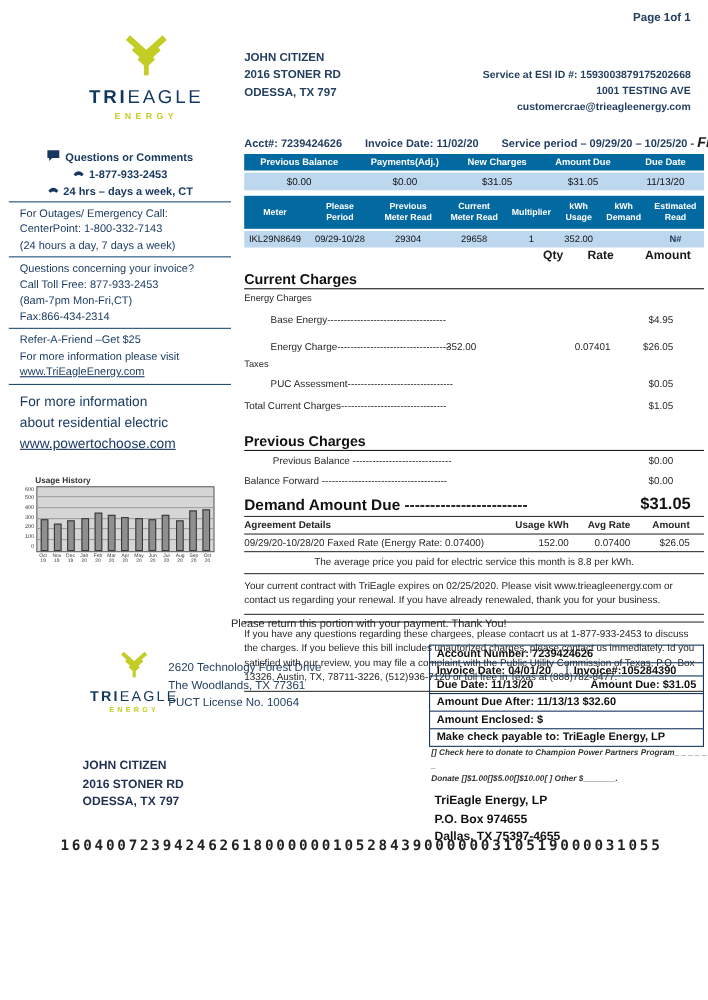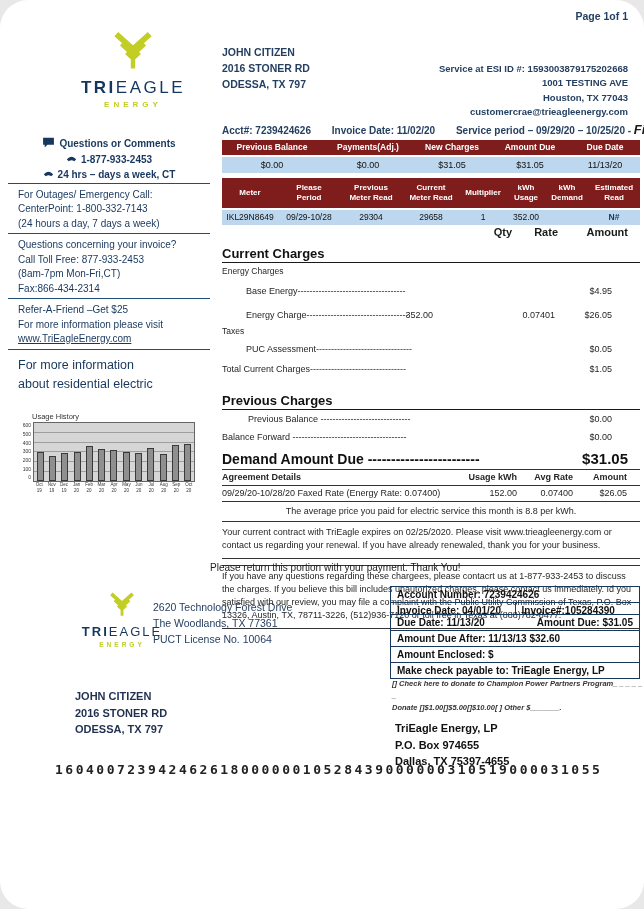--- a/index.html
+++ b/index.html
@@ -1,36 +1,36 @@
 <!DOCTYPE html>
 <html><head>
 <meta charset="utf-8">
 <style>
   html,body{margin:0;padding:0;background:#e8e8e8;}
   .page{
     position:relative;width:644px;height:909px;background:#ffffff;margin:0 auto;
-    font-family:"Liberation Sans",sans-serif;color:#1a1a1a;overflow:hidden;border-radius:28px;
+    font-family:"Liberation Sans",sans-serif;color:#1a1a1a;overflow:hidden;
   }
   
   .page-label{position:absolute;top:10px;right:16px;font-size:10.5px;font-weight:bold;color:#243F60;}
   .logo-top{position:absolute;left:58px;top:28px;width:150px;text-align:center;}
   .logo-top .eagle{width:44px;height:44px;margin:0 auto;}
   .brandline{font-size:17px;letter-spacing:2.5px;color:#14375F;margin-top:2px;}
   .brandline .tri{font-weight:bold;}
   .energyline{font-size:8px;letter-spacing:4px;color:#C2CE25;font-weight:bold;margin-top:2px;}
   .recipient-top{position:absolute;left:222px;top:45px;font-size:10.5px;font-weight:bold;color:#243F60;line-height:1.5;}
   .service-info{position:absolute;right:16px;top:62px;text-align:right;font-size:9.5px;font-weight:bold;color:#243F60;line-height:1.5;}
   
   .invoice-meta{position:absolute;left:222px;top:122px;width:420px;font-size:10px;font-weight:bold;color:#243F60;white-space:nowrap;}
   .invoice-meta .sep{display:inline-block;width:18px;}
   .svc-em{font-style:italic;font-weight:bold;font-size:13px;color:#1a1a1a;}
   
   .tblwrap{position:absolute;left:222px;width:418px;}
   .trow{display:flex;}
-  .thead{background:#7f1d1d;color:#fff;font-weight:bold;}
+  .thead{background:#0369a1;color:#fff;font-weight:bold;}
   .tdata{background:#BDD7EE;color:#111;}
   .summary{top:140px;}
   .summary .thead{font-size:8.5px;height:15px;line-height:15px;margin-bottom:2px;}
   .summary .tdata{font-size:9px;height:16px;line-height:16px;}
   .summary .c{text-align:center;}
   .s0{width:100px;} .s1{width:92px;} .s2{width:76px;} .s3{width:80px;} .s4{width:70px;}
   .meter{top:178px;}
   .meter .thead{font-size:8px;height:30px;margin-bottom:2px;align-items:center;}
   .meter .thead .c{white-space:pre-line;line-height:1.25;}
   .meter .tdata{font-size:8.5px;height:15px;line-height:15px;}
@@ -66,21 +66,21 @@
   .sidebar{position:absolute;left:8px;top:136px;width:202px;color:#17375E;}
   .contact{text-align:center;font-weight:bold;font-size:10px;line-height:1.55;}
   .contact svg{vertical-align:-1px;margin-right:4px;}
   hr.side{border:none;border-top:1.6px solid #1F4E79;margin:0;}
   .hr1{margin-top:16px;} .hr2{margin-top:11px;} .hr3{margin-top:4px;} .hr4{margin-top:5px;}
   .sideblock{font-size:10px;line-height:1.45;padding:4px 0 2px 10px;}
   .sideblock a,.moreinfo a{color:#17375E;text-decoration:underline;}
   .moreinfo{font-size:12.5px;line-height:1.55;padding:6px 0 4px 10px;}
   
   .chart{margin:14px 0 0 10px;width:178px;}
-  .chart-title{font-size:7.5px;font-weight:normal;color:#333;margin-left:14px;margin-bottom:1px;}
+  .chart-title{font-size:7.5px;font-weight:bold;color:#333;margin-left:14px;margin-bottom:1px;}
   .plotrow{display:flex;}
   .ylabels{width:13px;display:flex;flex-direction:column;justify-content:space-between;align-items:flex-end;font-size:5px;color:#333;padding-right:2px;height:58px;}
   .plot-area{position:relative;width:160px;height:58px;background:#D6D6D6;border:1px solid #666;
     display:flex;align-items:flex-end;justify-content:space-around;}
   .plot-area .grid{position:absolute;left:0;right:0;height:1px;background:#9e9e9e;}
   .plot-area .bar{width:7px;background:#8f8f8f;border:1px solid #3a3a3a;box-sizing:border-box;z-index:1;}
   .xlabels{display:flex;justify-content:space-around;margin-left:15px;width:162px;}
   .xlabels div{font-size:4.5px;color:#333;width:11px;text-align:center;line-height:1.2;}
   
   .logo-bottom{position:absolute;left:62px;top:590px;width:120px;text-align:center;}
@@ -120,21 +120,20 @@
 
   <div class="recipient-top">
     <div>JOHN CITIZEN</div>
     <div>2016 STONER RD</div>
     <div>ODESSA, TX 797</div>
   </div>
 
   <div class="service-info">
     <div>Service at ESI ID #: 1593003879175202668</div>
     <div>1001 TESTING AVE</div>
-    <div>Houston, TX 77043</div>
     <div>customercrae@trieagleenergy.com</div>
   </div>
 
   <div class="invoice-meta">
     <span>Acct#: 7239424626</span><span class="sep"></span>
     <span>Invoice Date: 11/02/20</span><span class="sep"></span>
     <span>Service period – 09/29/20 – 10/25/20 -</span>
     <span class="svc-em">First</span>
   </div>
 
@@ -291,20 +290,21 @@
     <div class="sideblock">
       <div>Refer-A-Friend –Get $25</div>
       <div>For more information please visit</div>
       <div><a href="#">www.TriEagleEnergy.com</a></div>
     </div>
 
     <hr class="side hr4">
     <div class="moreinfo">
       <div>For more information</div>
       <div>about residential electric</div>
+      <div><a href="#">www.powertochoose.com</a></div>
     </div>
 
     <div class="chart">
       <div class="chart-title">Usage History</div>
       <div class="plotrow">
         <div class="ylabels">
             <div>600</div>
             <div>500</div>
             <div>400</div>
             <div>300</div>

